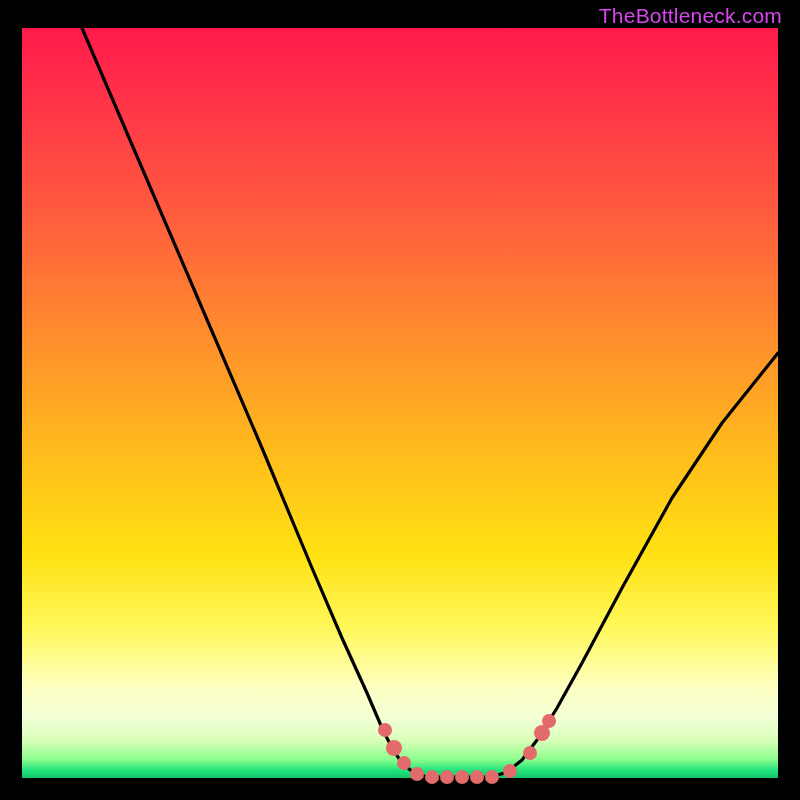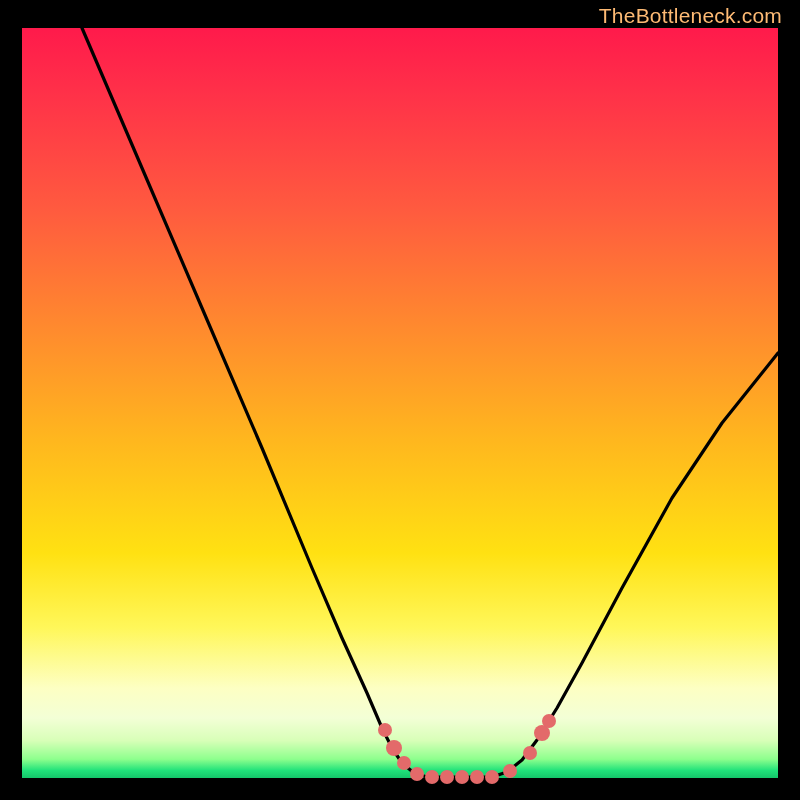--- a/index.html
+++ b/index.html
@@ -39,21 +39,21 @@
       #d8ffb8 95%,
       #8dff8d 97.5%,
       #20e27a 99%,
       #14c66a 100%
     );
   }
   .watermark {
     position: absolute;
     top: 4px;
     right: 18px;
-    color: #fdba74;
+    color: #d946ef;
     font-size: 21px;
     font-weight: 500;
     letter-spacing: 0.2px;
   }
   svg.curve {
     position: absolute;
     left: 0; top: 0;
     width: 100%;
     height: 100%;
     overflow: visible;

